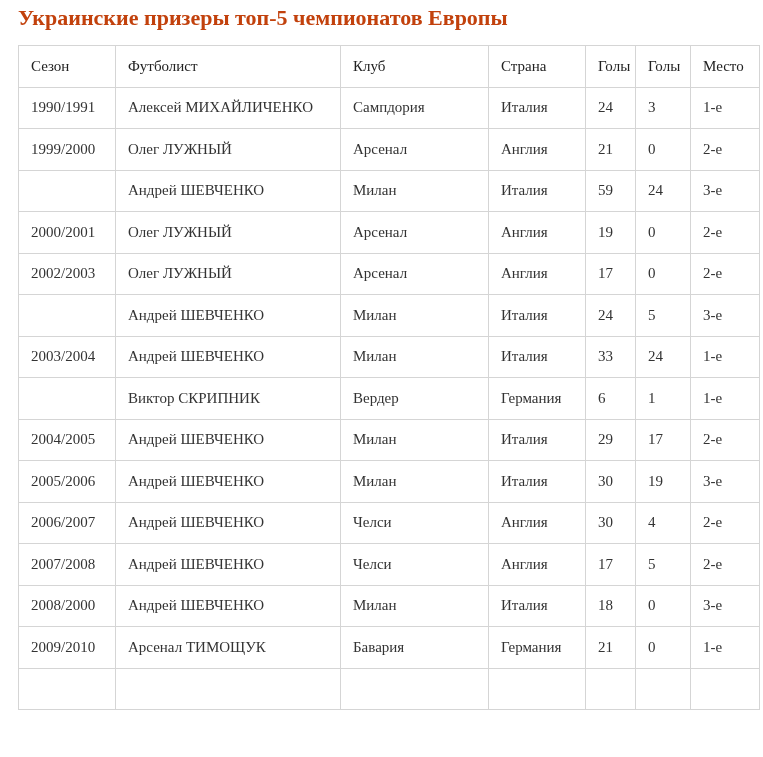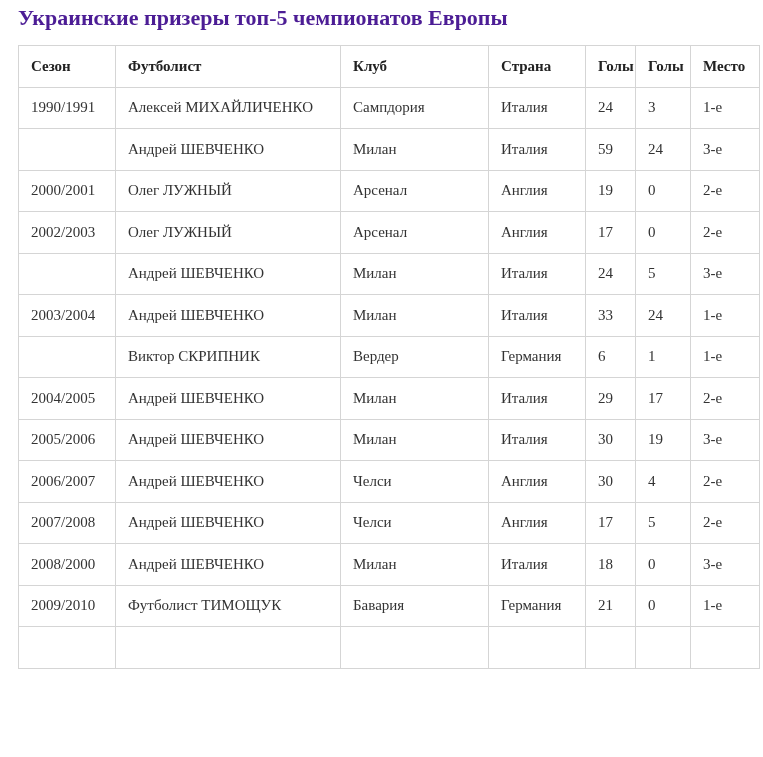--- a/index.html
+++ b/index.html
@@ -13,21 +13,21 @@
     background: #ffffff;
     font-family: "Liberation Serif", "DejaVu Serif", serif;
   }
   .page {
     padding: 6px 4px 0 18px;
   }
   h1.title {
     font-family: "Liberation Serif", "DejaVu Serif", serif;
     font-size: 22px;
     font-weight: bold;
-    color: #4c1d95;
+    color: #c2410c;
     margin: 0 0 15px 0;
     line-height: 24px;
   }
   table.medalists {
     border-collapse: collapse;
     table-layout: fixed;
     width: 741px;
   }
   col.c-season  { width: 97px; }
   col.c-player  { width: 225px; }
@@ -41,21 +41,21 @@
     height: 40.5px;
     padding: 0 4px 0 12px;
     font-size: 15px;
     line-height: 17px;
     text-align: left;
     vertical-align: middle;
     white-space: nowrap;
     overflow: hidden;
   }
   th {
-    font-weight: bold;
+    font-weight: normal;
     color: #222222;
     margin-left: 16px;
   }
   td {
     font-weight: normal;
     color: #333333;
   }
 </style>
 </head>
 <body>
@@ -87,20 +87,29 @@
         <tr>
           <td>1990/1991</td>
           <td>Алексей МИХАЙЛИЧЕНКО</td>
           <td>Сампдория</td>
           <td>Италия</td>
           <td>24</td>
           <td>3</td>
           <td>1-е</td>
         </tr>
         <tr>
+          <td>1999/2000</td>
+          <td>Олег ЛУЖНЫЙ</td>
+          <td>Арсенал</td>
+          <td>Англия</td>
+          <td>21</td>
+          <td>0</td>
+          <td>2-е</td>
+        </tr>
+        <tr>
           <td></td>
           <td>Андрей ШЕВЧЕНКО</td>
           <td>Милан</td>
           <td>Италия</td>
           <td>59</td>
           <td>24</td>
           <td>3-е</td>
         </tr>
         <tr>
           <td>2000/2001</td>
@@ -187,21 +196,21 @@
           <td>2008/2000</td>
           <td>Андрей ШЕВЧЕНКО</td>
           <td>Милан</td>
           <td>Италия</td>
           <td>18</td>
           <td>0</td>
           <td>3-е</td>
         </tr>
         <tr>
           <td>2009/2010</td>
-          <td>Футболист ТИМОЩУК</td>
+          <td>Арсенал ТИМОЩУК</td>
           <td>Бавария</td>
           <td>Германия</td>
           <td>21</td>
           <td>0</td>
           <td>1-е</td>
         </tr>
         <tr>
           <td></td>
           <td></td>
           <td></td>

